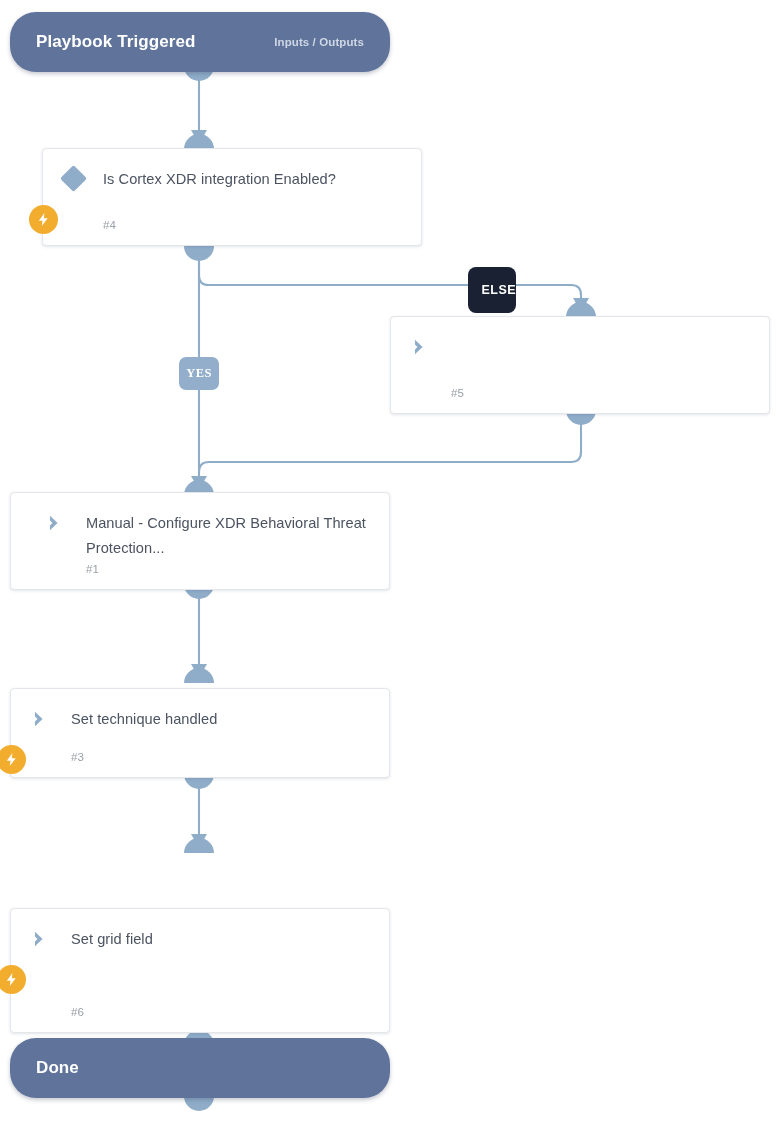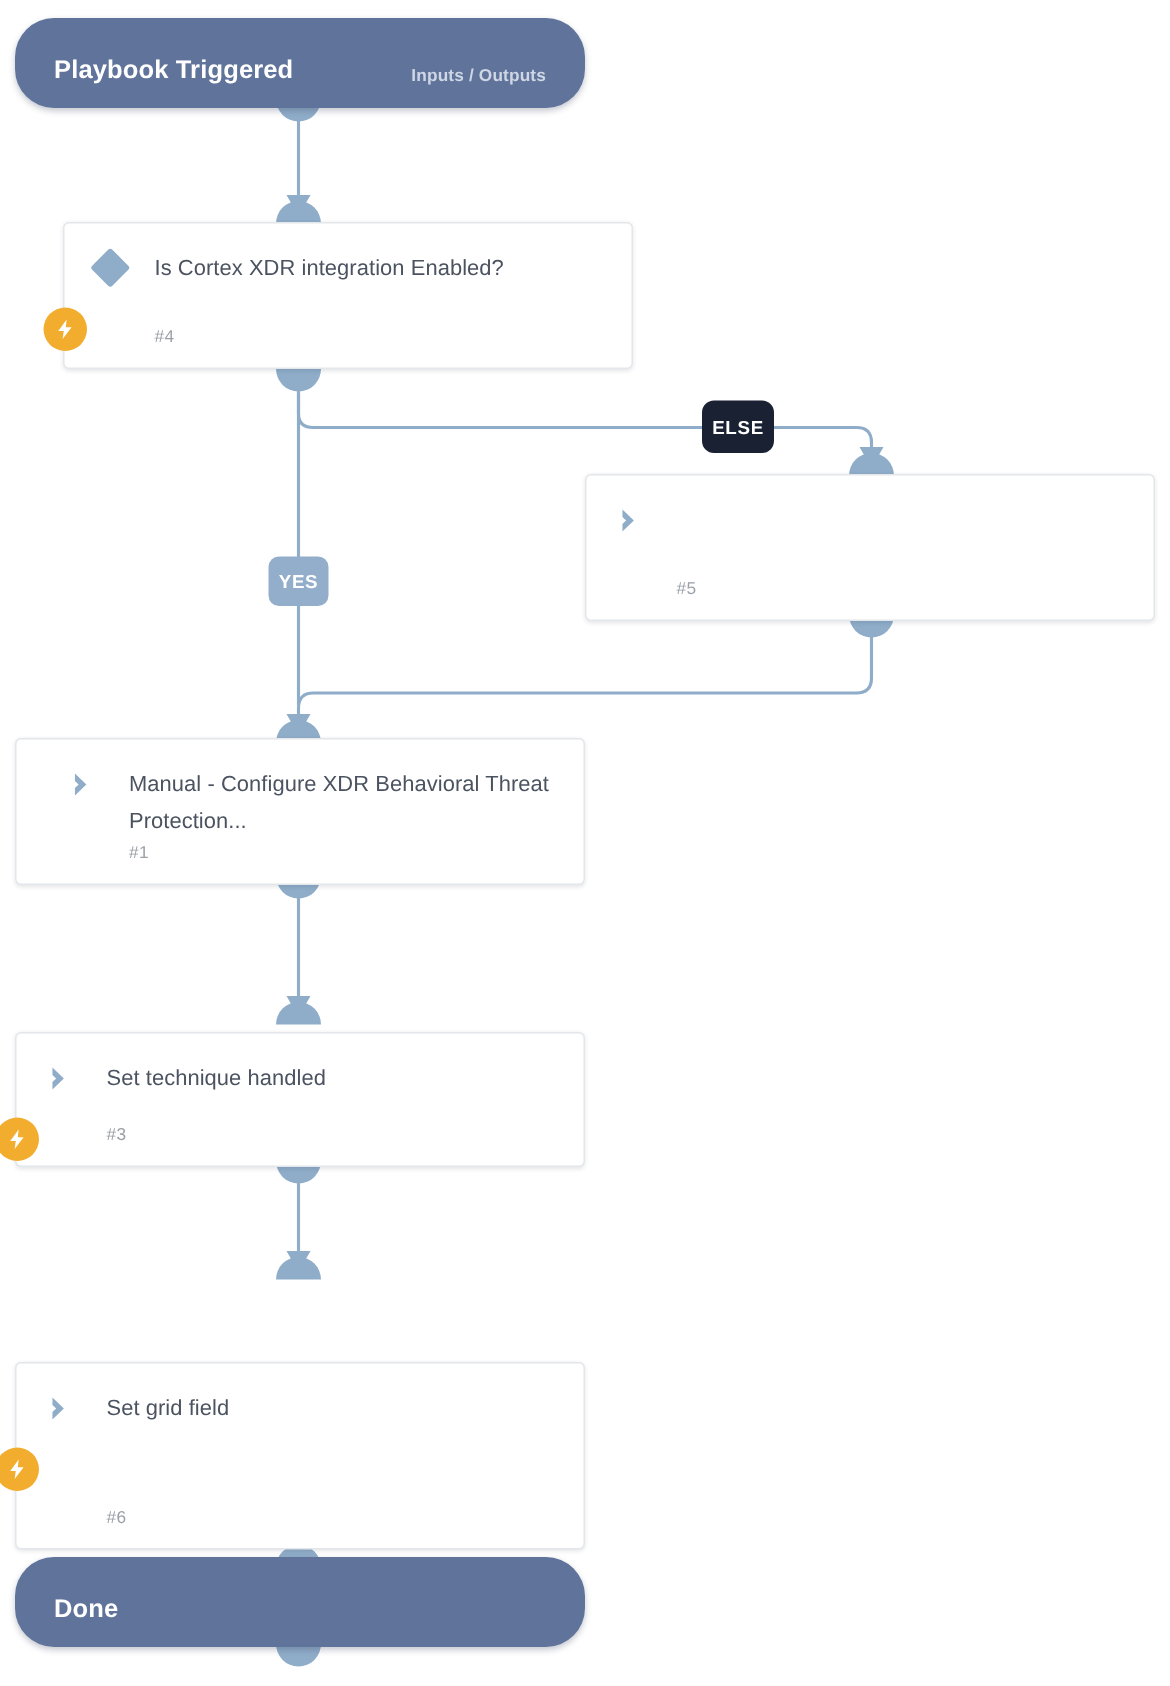--- a/index.html
+++ b/index.html
@@ -34,22 +34,22 @@
   .port.out { border-radius: 0 0 15px 15px; }
   .port.in  { border-radius: 15px 15px 0 0; }
 
   
   .pill {
     position: absolute;
     z-index: 3;
     background: #5f739b;
     border-radius: 26px;
     box-shadow: 0 2px 4px rgba(60,70,95,.30);
-    display: flex; align-items: flex-end;
-    padding: 15px 26px;
+    display: flex; align-items: center;
+    padding: 4px 26px;
   }
   .pill-title {
     color: #ffffff;
     font-size: 17px;
     font-weight: 700;
     letter-spacing: .1px;
   }
   .pill-aux {
     margin-left: auto;
     color: #cfd6e4;
@@ -125,21 +125,21 @@
     letter-spacing: .45px;
   }
   .branch-label.yes {
     background: #93aecb;
     border-radius: 7px;
     width: 40px; height: 33px;
   }
   .branch-label.else {
     background: #1a2133;
     border-radius: 8px;
-    width: 48px; height: 35px;
+    width: 48px; height: 46px; justify-content: flex-end;
   }
 </style>
 </head>
 <body>
 
 <div id="canvas">
 
   <svg id="edges" viewBox="0 0 780 1124" width="780" height="1124">
     <g fill="none" stroke="#8fadc9" stroke-width="2.1">
 
@@ -257,17 +257,17 @@
     </div>
   </div>
 
   <div class="pill" style="left:10px; top:1038px; width:380px; height:60px;">
     <span class="pill-title">Done</span>
   </div>
 
   <div class="branch-label else" style="left:468px; top:267px;">
     <span>ELSE</span>
   </div>
-  <div class="branch-label yes" style="left:179px; top:371px;">
+  <div class="branch-label yes" style="left:179px; top:357px;font-family:Liberation Serif, serif;">
     <span>YES</span>
   </div>
 
 </div>
 
 </body></html>

